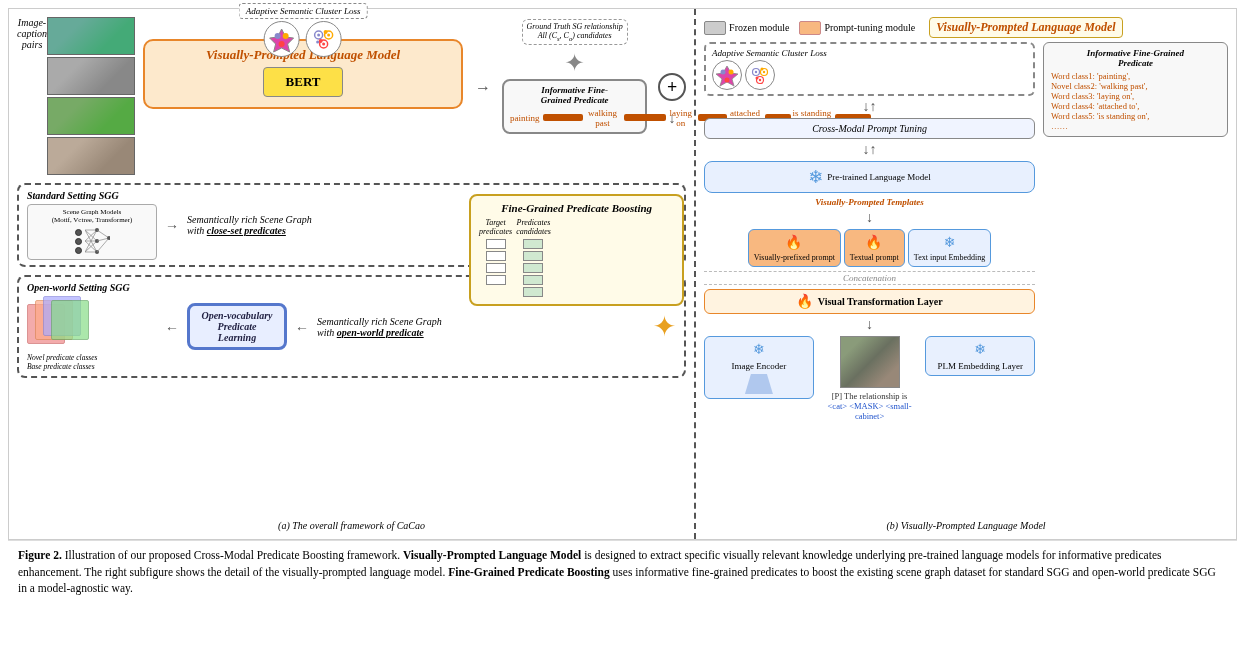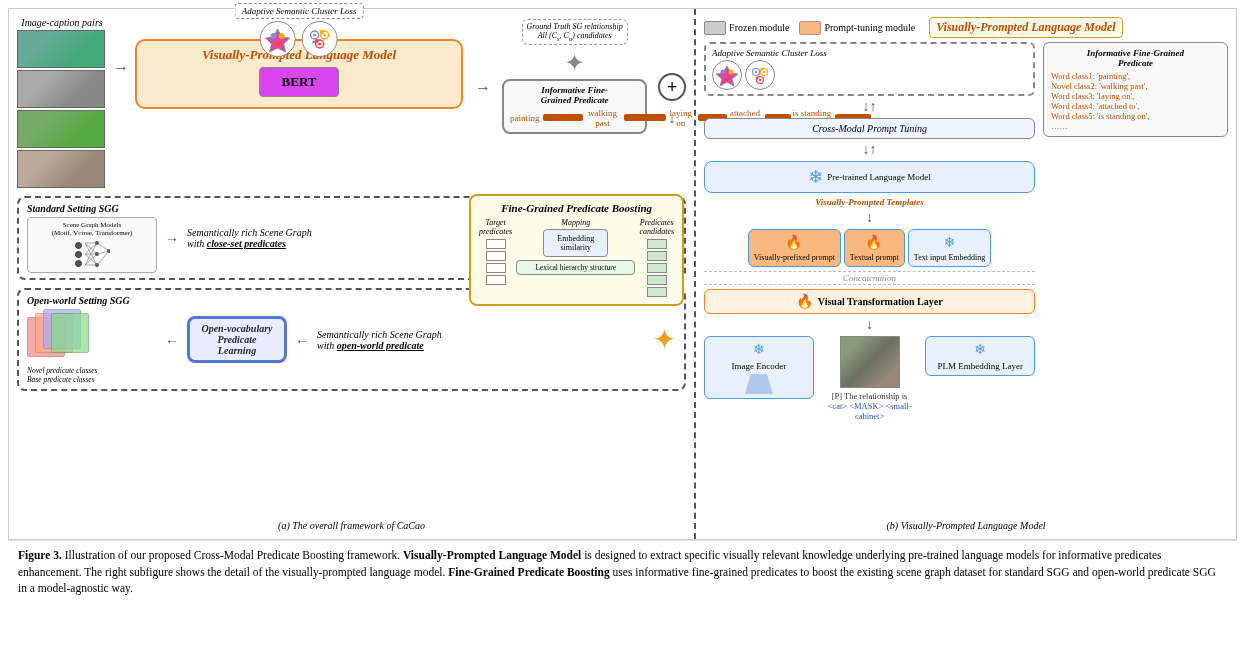--- a/index.html
+++ b/index.html
@@ -30,22 +30,23 @@
       min-height: 530px;
     }
     .figure-b {
       width: 44%;
       padding: 8px;
       position: relative;
       min-height: 530px;
     }
     .image-caption-block {
       display: flex;
-      flex-direction: column;
+      flex-direction: row;
       width: 90px;
+      margin-right: 8px;
     }
     .image-caption-label {
       font-size: 10px;
       text-align: center;
       font-style: italic;
       margin-bottom: 2px;
     }
     .photo-stack {
       display: flex;
       flex-direction: column;
@@ -88,21 +89,21 @@
     .vplm-title {
       font-style: italic;
       font-size: 13px;
       font-weight: bold;
       color: #c05000;
       text-align: center;
       margin-bottom: 4px;
     }
     .bert-box {
       border: 1px solid #888;
-      background: #d946ef;
+      background: #fde047;
       text-align: center;
       padding: 6px 10px;
       font-size: 13px;
       font-weight: bold;
       border-radius: 4px;
       margin: 4px auto;
       width: 80px;
     }
     .cluster-icons {
       display: flex;
@@ -489,25 +490,20 @@
         <div style="display:flex; flex-direction:row; gap:4px; align-items:flex-start;">
 
           <div style="display:flex; flex-direction:column; align-items:center;">
             <div style="font-size:8px; font-style:italic; text-align:center; margin-bottom:2px;">Target<br>predicates</div>
             <div style="width:20px; height:10px; border:1px solid #888; background:#fff; margin:1px 0;"></div>
             <div style="width:20px; height:10px; border:1px solid #888; background:#fff; margin:1px 0;"></div>
             <div style="width:20px; height:10px; border:1px solid #888; background:#fff; margin:1px 0;"></div>
             <div style="width:20px; height:10px; border:1px solid #888; background:#fff; margin:1px 0;"></div>
           </div>
 
-          <div style="display:flex; flex-direction:column; align-items:center; flex:1;">
-            <div style="font-size:8px; font-style:italic; text-align:center; margin-bottom:2px;">Mapping</div>
-            <div style="border:1.5px solid #888; border-radius:4px; background:#e8f0fe; padding:4px 3px; font-size:8px; text-align:center; width:65px;">Embedding<br>similarity</div>
-            <div style="border:1px solid #888; border-radius:4px; background:#e8f8e8; padding:2px 4px; font-size:7.5px; text-align:center; margin-top:3px; width:100%;">Lexical hierarchy structure</div>
-          </div>
 
           <div style="display:flex; flex-direction:column; align-items:center;">
             <div style="font-size:8px; font-style:italic; text-align:center; margin-bottom:2px;">Predicates<br>candidates</div>
             <div style="width:20px; height:10px; border:1px solid #888; background:#d0e8d0; margin:1px 0;"></div>
             <div style="width:20px; height:10px; border:1px solid #888; background:#d0e8d0; margin:1px 0;"></div>
             <div style="width:20px; height:10px; border:1px solid #888; background:#d0e8d0; margin:1px 0;"></div>
             <div style="width:20px; height:10px; border:1px solid #888; background:#d0e8d0; margin:1px 0;"></div>
             <div style="width:20px; height:10px; border:1px solid #888; background:#d0e8d0; margin:1px 0;"></div>
           </div>
         </div>
@@ -645,20 +641,20 @@
             <div style="font-size:8.5px; color:#c05000;">……</div>
           </div>
         </div>
       </div>
 
       <div class="fig-caption" style="position:absolute; bottom:6px; left:0; right:0;">(b) Visually-Prompted Language Model</div>
     </div>
   </div>
 
   <div class="overall-caption">
-    <span class="bold-text">Figure 3.</span>
+    <span class="bold-text">Figure 2.</span>
     <span> Illustration of our proposed Cross-Modal Predicate Boosting framework. </span>
     <span class="bold-text">Visually-Prompted Language Model</span>
     <span> is designed to extract specific visually relevant knowledge underlying pre-trained language models for informative predicates enhancement. The right subfigure shows the detail of the visually-prompted language model. </span>
     <span class="bold-text">Fine-Grained Predicate Boosting</span>
     <span> uses informative fine-grained predicates to boost the existing scene graph dataset for standard SGG and open-world predicate SGG in a model-agnostic way.</span>
   </div>
 </div>
 
 </body></html>

